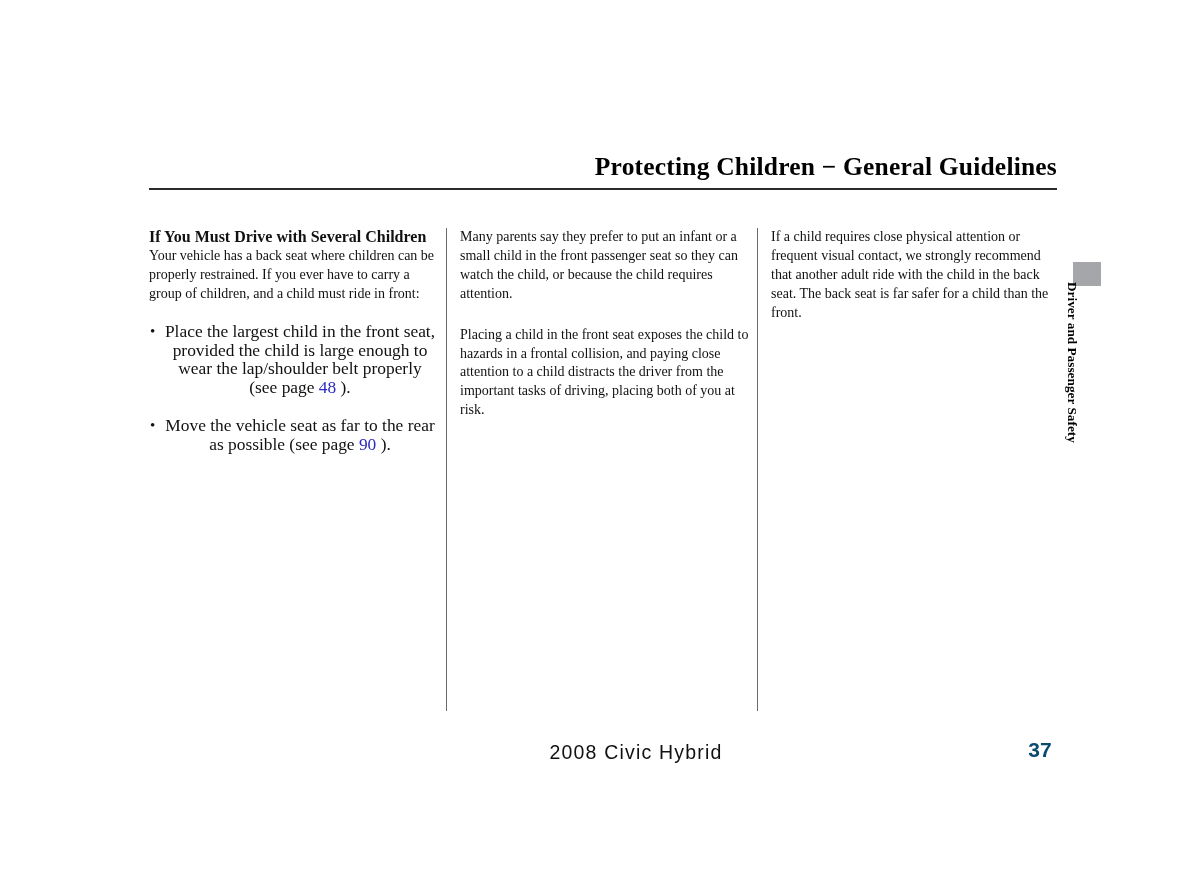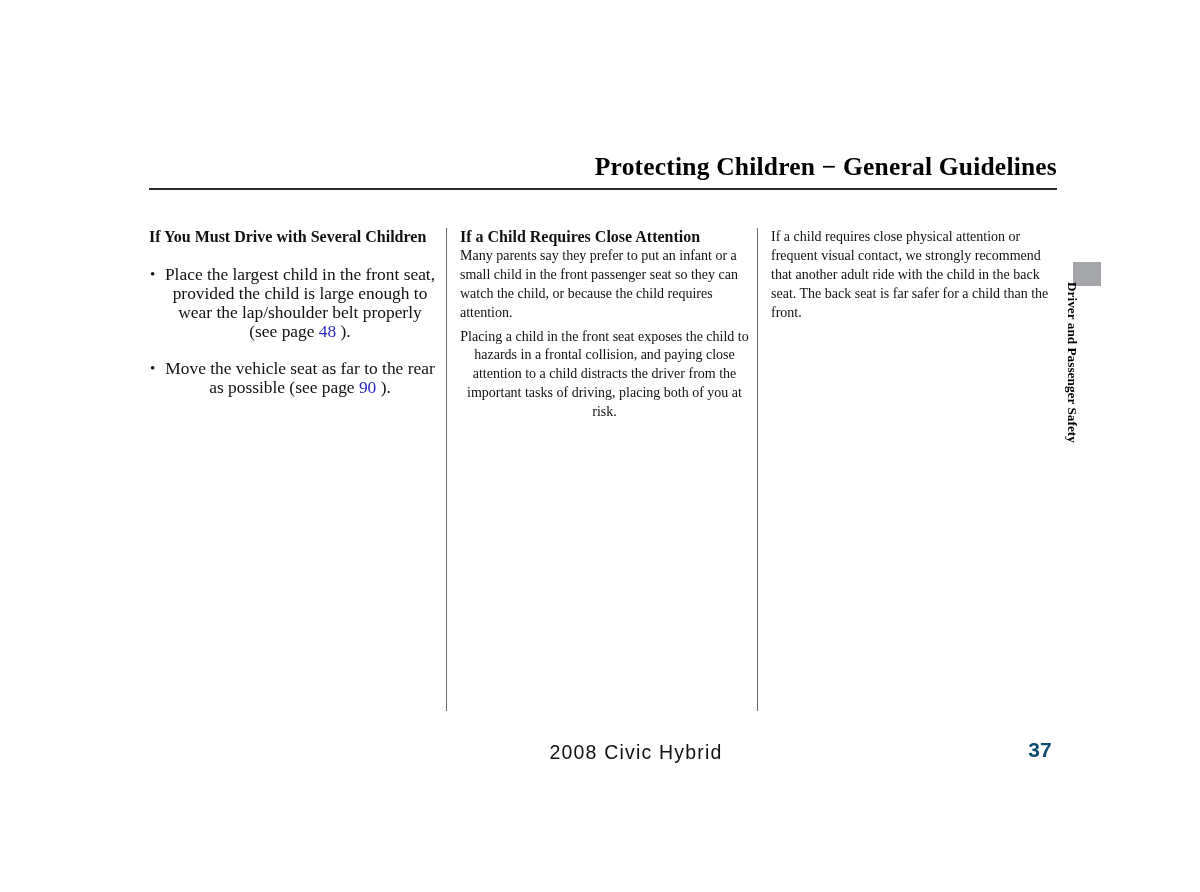--- a/index.html
+++ b/index.html
@@ -75,22 +75,21 @@
     line-height: 18.9px;
     margin: 0 0 0 0;
   }
   p.body-text {
     margin: 0;
     font-size: 14px;
     line-height: 18.9px;
     text-align: left;
   }
   p.body-text + p.body-text {
-    margin-top: 5px;
-    text-align: center;
+    margin-top: 22px;
   }
 
   ul.bullets {
     list-style: none;
     margin: 18px 0 0 0;
     padding: 0;
   }
   ul.bullets li {
     position: relative;
     padding-left: 14px;
@@ -168,33 +167,33 @@
 <div class="page">
 
   <div class="header-title">Protecting Children  −  General Guidelines</div>
   <div class="header-rule"></div>
 
   <div class="divider divider-1"></div>
   <div class="divider divider-2"></div>
 
   <div class="col col-1">
     <div class="subhead">If You Must Drive with Several Children</div>
+    <p class="body-text">Your vehicle has a back seat where children can be properly restrained. If you ever have to carry a group of children, and a child must ride in front:</p>
 
     <ul class="bullets">
       <li>
         <span>Place the largest child in the front seat, provided the child is large enough to wear the lap/shoulder belt properly (see page </span><span class="pageref">48</span><span> ).</span>
       </li>
       <li>
         <span>Move the vehicle seat as far to the rear as possible (see page </span><span class="pageref">90</span><span> ).</span>
       </li>
     </ul>
   </div>
 
   <div class="col col-2">
-    <div class="subhead">If a Child Requires Close Attention</div>
     <p class="body-text">Many parents say they prefer to put an infant or a small child in the front passenger seat so they can watch the child, or because the child requires attention.</p>
     <p class="body-text">Placing a child in the front seat exposes the child to hazards in a frontal collision, and paying close attention to a child distracts the driver from the important tasks of driving, placing both of you at risk.</p>
   </div>
 
   <div class="col col-3">
     <p class="body-text">If a child requires close physical attention or frequent visual contact, we strongly recommend that another adult ride with the child in the back seat. The back seat is far safer for a child than the front.</p>
   </div>
 
   <div class="side-tab-block"></div>
   <div class="side-tab-label">Driver and Passenger Safety</div>

